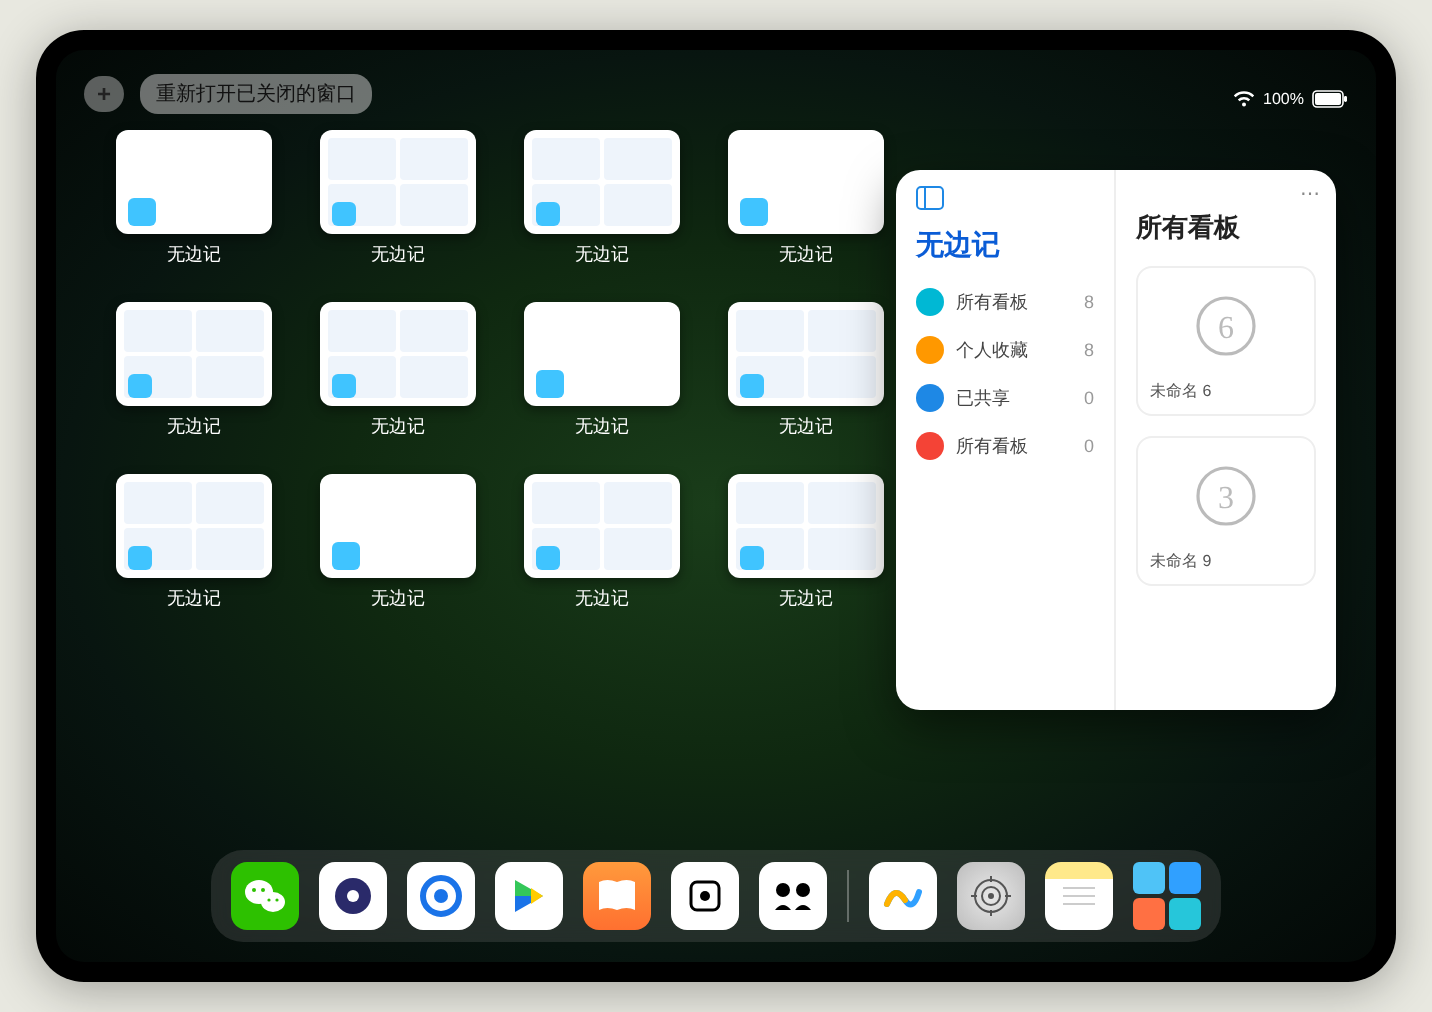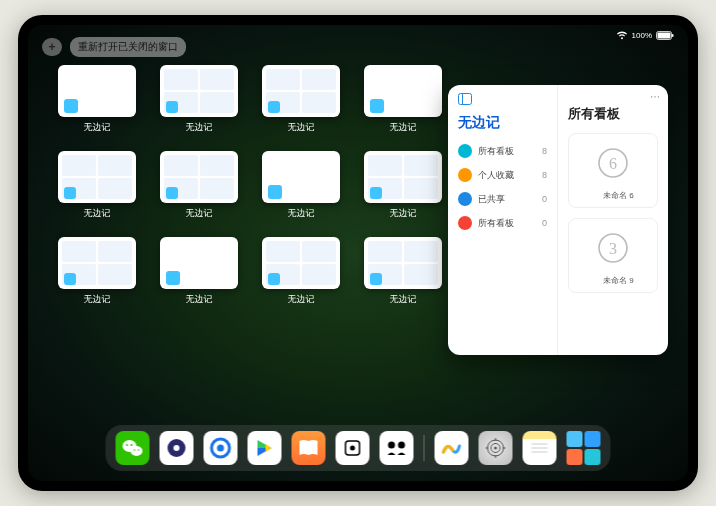--- a/index.html
+++ b/index.html
@@ -25,21 +25,21 @@
     .screen {
       width: 100%;
       height: 100%;
       border-radius: 14px;
       background: radial-gradient(ellipse at center, #1a3d1a 0%, #0f2810 40%, #081510 70%, #030806 100%);
       position: relative;
       overflow: hidden;
     }
     .status-bar {
       position: absolute;
-      top: 6px;
+      top: 20px;
       right: 14px;
       display: flex;
       align-items: flex-end;
       gap: 4px;
       color: #fff;
       font-size: 8px;
     }
     .status-bar svg { display: block; }
     .top-left {
       position: absolute;
@@ -214,21 +214,20 @@
       height: 46px;
       display: flex;
       align-items: center;
       justify-content: center;
     }
     .board-thumb svg { display: block; }
     .board-label {
       font-size: 8px;
       color: #555;
       margin-top: 4px;
-      margin-left: 28px;
     }
     .dock {
       position: absolute;
       bottom: 10px;
       left: 50%;
       transform: translateX(-50%);
       height: 46px;
       background: rgba(120,120,120,0.25);
       backdrop-filter: blur(6px);
       border-radius: 16px;

